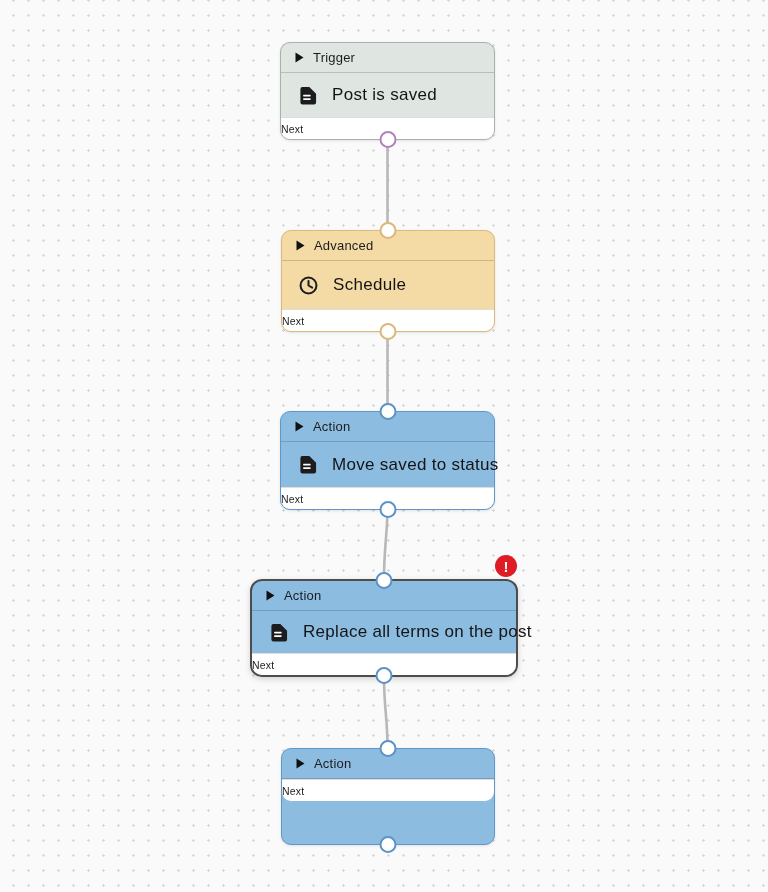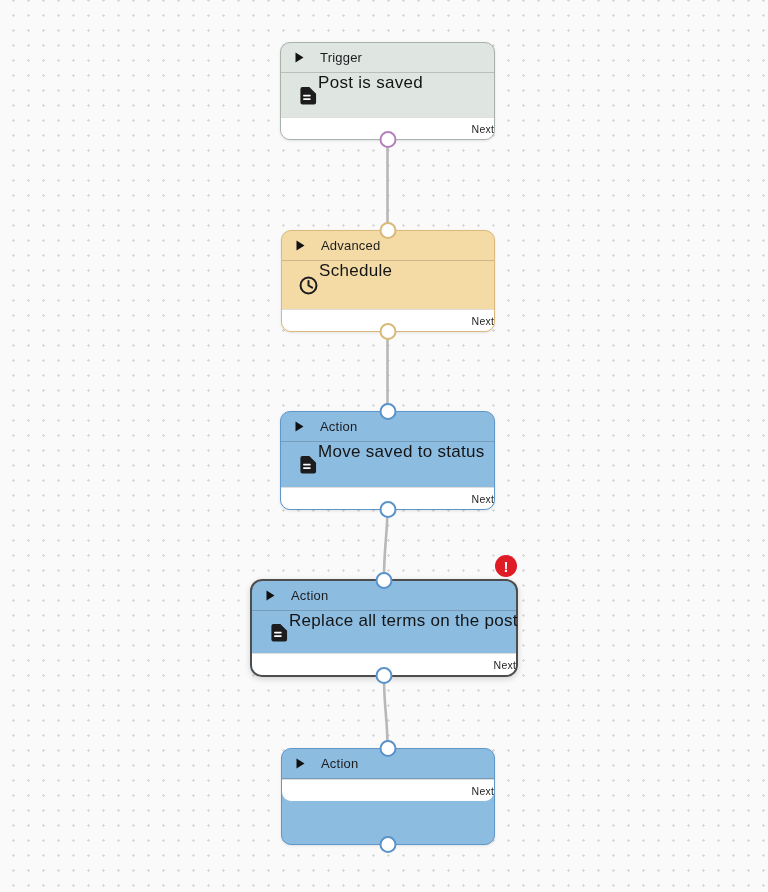--- a/index.html
+++ b/index.html
@@ -40,51 +40,53 @@
   .node.selected {
     border-width: 2px;
     border-radius: 12px;
     box-shadow: 0 2px 6px rgba(0,0,0,0.16);
   }
 
   .node-header {
     flex: 0 0 29px;
     display: flex;
     align-items: center;
-    gap: 16px;
+    gap: 9px;
     padding: 0 14px;
     border-bottom: 1px solid rgba(0,0,0,0.17);
     cursor: pointer;
   }
   .node-header .cat {
     font-size: 13px;
     letter-spacing: 0.2px;
     color: #1c1c1e;
   }
 
   .node-body {
     flex: 1 1 auto;
     display: flex;
+    align-items: center;
+    gap: 14px;
     padding: 0 16px;
   }
   .node-body .title {
     font-size: 17px;
     letter-spacing: 0.3px;
     color: #141415;
     white-space: nowrap;
   }
 
   .node-footer {
     flex: 0 0 21px;
     background: #ffffff;
     border-top: 1px solid rgba(0,0,0,0.13);
     border-radius: 0 0 9px 9px;
     display: flex;
     align-items: center;
-    justify-content: flex-end;
+    justify-content: flex-start;
   }
   .node.selected .node-footer { border-radius: 0 0 10px 10px; }
   .node-footer .next {
     font-size: 10.5px;
     letter-spacing: 0.2px;
     color: #242426;
   }
 
   .port {
     position: absolute;

